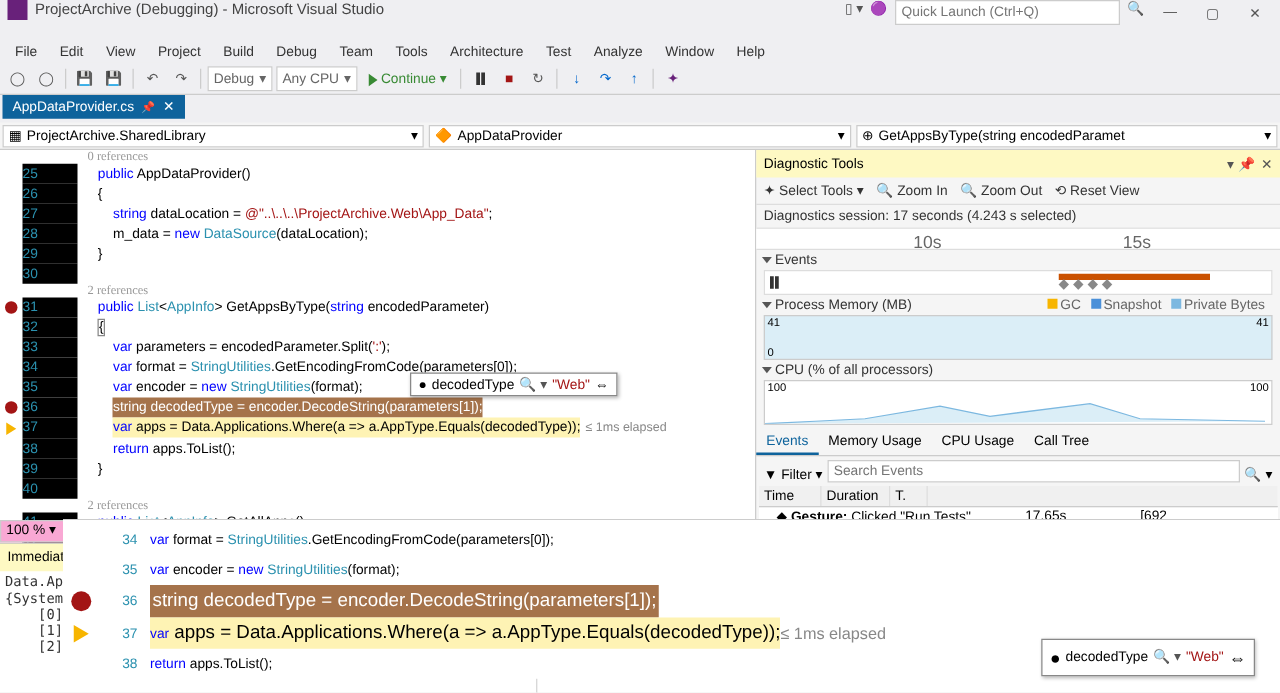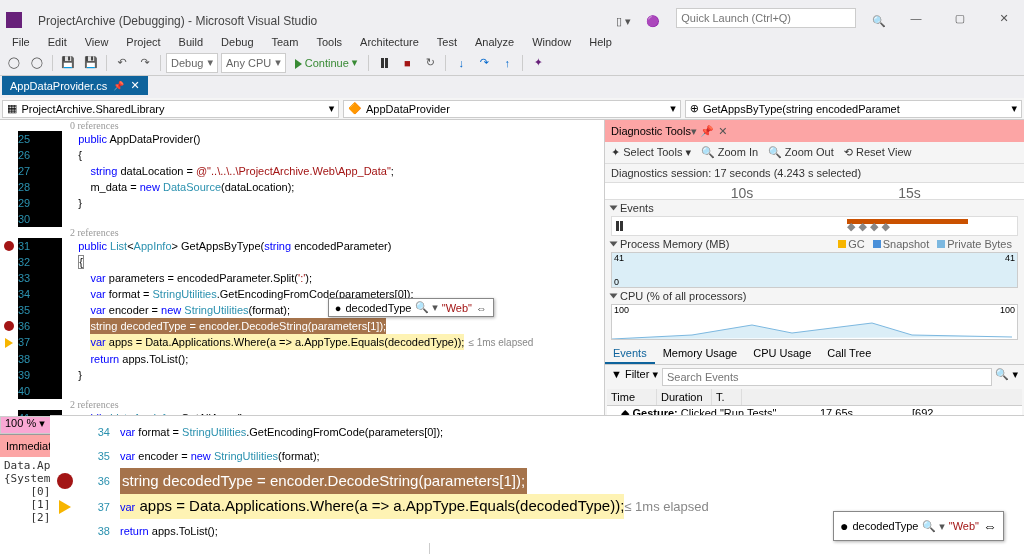--- a/index.html
+++ b/index.html
@@ -1,17 +1,17 @@
 <!DOCTYPE html>
 <html><head>
 <meta charset="utf-8">
 <style>
 *{box-sizing:border-box;margin:0;padding:0;font-family:"Segoe UI",Arial,sans-serif;font-size:11px}
 body{background:#eee;width:1024px;height:554px;overflow:hidden;position:relative}
-.titlebar{height:28px;background:#efeff2;display:flex;align-items:flex-end;padding:0 6px;gap:16px}
+.titlebar{height:28px;background:#efeff2;display:flex;align-items:flex-start;padding:0 6px;gap:6px}
 .vsicon{width:16px;height:16px;background:#68217a;display:inline-block}
 .titlebar .title{color:#444;font-size:12px}
 .titlebar .spacer{flex:1}
 .titlebar .quicklaunch{width:180px;height:20px;border:1px solid #ccc;background:#fff;padding:0 4px;color:#999;font-size:11px}
 .winbtn{width:28px;height:20px;display:flex;align-items:center;justify-content:center;color:#555;cursor:pointer}
 .menubar{height:22px;background:#efeff2;display:flex;align-items:flex-end;padding:0 4px;gap:2px}
 .menubar span{padding:2px 8px;color:#333;cursor:pointer}
 .toolbar{height:26px;background:#efeff2;display:flex;align-items:center;padding:0 4px;gap:3px;border-bottom:1px solid #ccc}
 .tbtn{width:20px;height:20px;display:flex;align-items:center;justify-content:center;color:#555;cursor:pointer}
 .tsep{width:1px;height:16px;background:#ccc;margin:0 2px}
@@ -33,37 +33,37 @@
 .arrow{width:0;height:0;border-left:8px solid #f7b500;border-top:5px solid transparent;border-bottom:5px solid transparent}
 .code{padding-left:4px}
 .refs{color:#999;font-size:10px;padding-left:70px;font-family:"Segoe UI"}
 .kw{color:#0000ff}
 .type{color:#2b91af}
 .str{color:#a31515}
 .hl-brown{background:#a5734b;color:#fff;display:inline-block}
 .hl-yellow{background:#fef3b4;display:inline-block}
 .zoom{position:absolute;bottom:0;left:0;width:60px;height:18px;border:1px solid #ccc;background:#f9a8d4;font-size:11px;padding:0 4px}
 .diag{width:420px;background:#f5f5f5;border-left:1px solid #ccc;display:flex;flex-direction:column}
-.panelhdr{height:22px;display:flex;align-items:center;padding:0 6px;background:#fca5a5;}
+.panelhdr{height:22px;display:flex;align-items:center;padding:0 6px;background:#fef9c3;justify-content:space-between}
 .panelhdr .ctrls{display:flex;gap:4px;color:#555}
 .diagtools{height:22px;display:flex;align-items:center;gap:10px;padding:0 6px;font-size:11px;color:#333;border-bottom:1px solid #ddd}
 .diagsession{padding:3px 6px;font-size:11px;color:#333}
 .timeline{height:18px;background:#fff;border-top:1px solid #ddd;border-bottom:1px solid #ddd;position:relative}
 .timeline .tick{position:absolute;top:2px;font-size:14px;color:#666}
 .section-lbl{font-size:10px;color:#333;padding:2px 6px;display:flex;align-items:center;gap:4px}
 .tri{width:0;height:0;border-top:4px solid transparent;border-bottom:4px solid transparent;border-left:5px solid #555;transform:rotate(90deg)}
 .events-track{height:20px;background:#fff;border:1px solid #ddd;margin:0 6px;position:relative}
 .mem-chart,.cpu-chart{height:36px;background:#dbeef7;margin:0 6px;border:1px solid #ccc;position:relative}
 .cpu-chart{background:#fff}
 .legend{font-size:9px;color:#666;display:flex;gap:8px;padding:0 6px}
 .legend .sw{width:8px;height:8px;display:inline-block;margin-right:2px}
 .dtabs{display:flex;border-bottom:1px solid #ccc;margin-top:4px}
 .dtabs span{padding:3px 8px;font-size:11px;cursor:pointer}
 .dtabs .active{border-bottom:2px solid #0e639c;color:#0e639c}
-.filterbar{display:flex;align-items:flex-start;gap:4px;padding:3px 6px}
+.filterbar{display:flex;align-items:flex-end;gap:4px;padding:3px 6px}
 .filterbar input{flex:1;height:18px;border:1px solid #ccc;padding:0 4px;font-size:11px}
 .evtable{flex:1;overflow:auto;background:#fff;margin:0 2px}
 .evtable .hdr{display:flex;background:#f0f0f0;border-bottom:1px solid #ccc;font-size:11px}
 .evtable .hdr span{padding:2px 4px;border-right:1px solid #ddd}
 .evrow{display:flex;font-size:11px;padding:1px 0}
 .evrow .c1{width:200px;padding-left:14px;overflow:hidden}
 .evrow .c2{width:50px;text-align:right;padding-right:4px}
 .evrow .c3{width:55px;text-align:right;padding-right:4px}
 .link{color:#0066cc;text-decoration:underline;cursor:pointer;padding:3px 6px;display:block;text-align:center}
 .bottom{display:flex;height:140px;border-top:1px solid #999}

